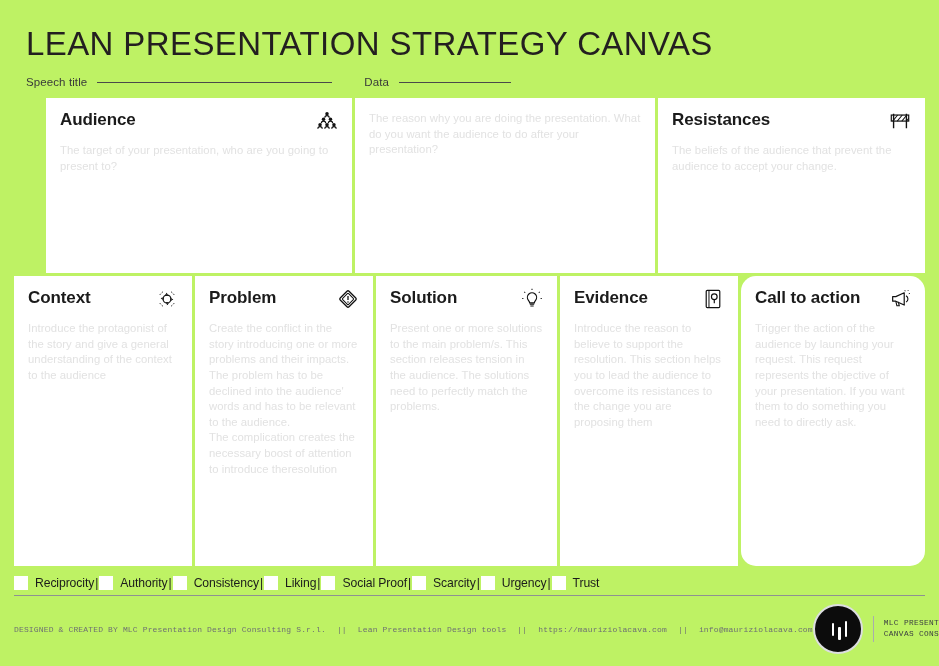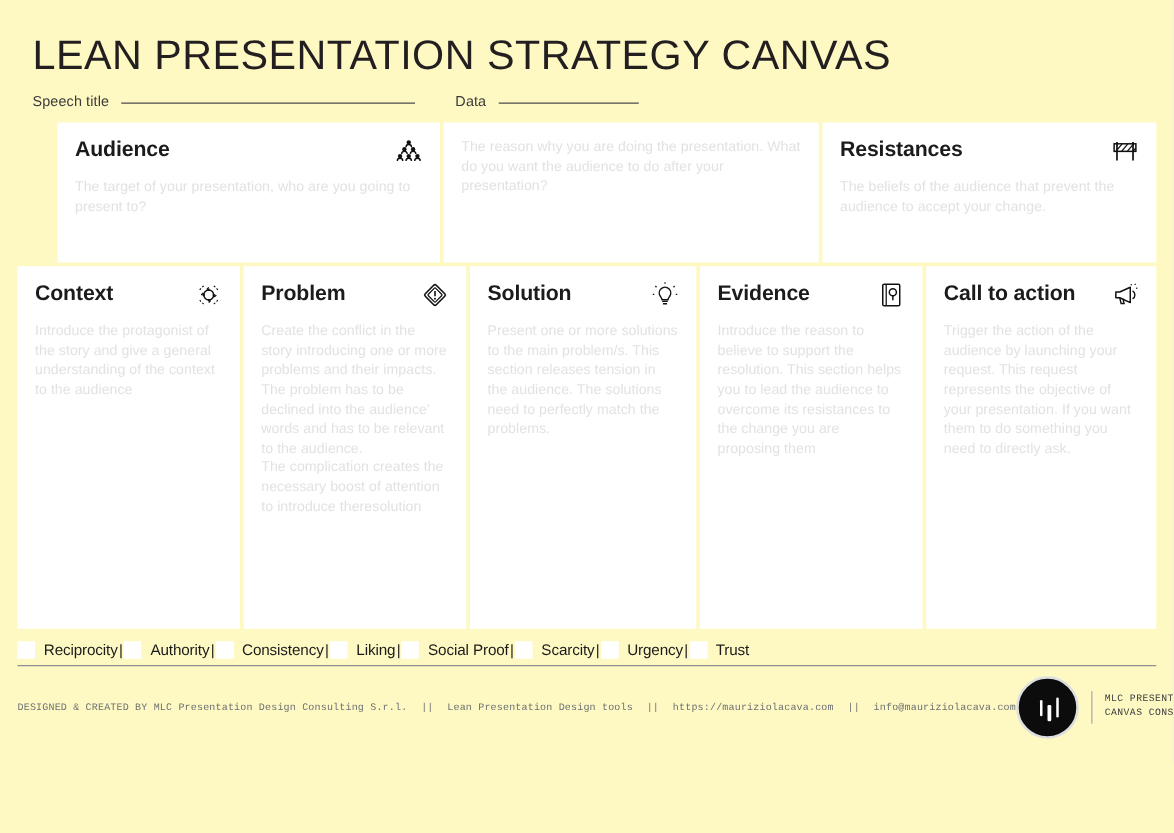--- a/index.html
+++ b/index.html
@@ -9,21 +9,21 @@
     height: 666px;
     background: #e4e6e7;
     font-family: "Liberation Sans", sans-serif;
     overflow: hidden;
   }
 
   .canvas {
     position: relative;
     width: 939px;
     height: 666px;
-    background: #fef9c3;
+    background: #bef264;
     padding: 0;
   }
 
   
   .header {
     padding: 26px 0 0 26px;
   }
 
   .main-title {
     font-size: 33px;
@@ -59,21 +59,21 @@
   .meta-line.data   { width: 112px; }
 
   
   .rows { padding: 10px 14px 0 14px; }
 
   .row {
     display: flex;
     gap: 3px;
   }
 
-  .row.top { height: 112px; margin-bottom: 3px; padding-left: 32px; }
+  .row.top { height: 175px; margin-bottom: 3px; padding-left: 32px; }
   .row.bottom { height: 290px; }
 
   .card {
     background: #ffffff;
     padding: 13px 14px 10px 14px;
     position: relative;
     display: flex;
     flex-direction: column;
   }
 
@@ -114,21 +114,21 @@
   
   .c-audience    { flex: 0 0 306px; }
   .c-objective   { flex: 0 0 300px; }
   .c-resistances { flex: 1 1 auto; }
 
   
   .c-context   { flex: 0 0 178px; }
   .c-problem   { flex: 0 0 178px; }
   .c-solution  { flex: 0 0 181px; }
   .c-evidence  { flex: 0 0 178px; }
-  .c-cta       { flex: 1 1 auto; }
+  .c-cta       { flex: 1 1 auto; border-radius: 15px; }
 
   
   .principles {
     display: flex;
     align-items: center;
     margin: 7px 14px 0 14px;
     height: 23px;
     border-bottom: 1px solid #8e9192;
     padding-bottom: 3px;
   }

